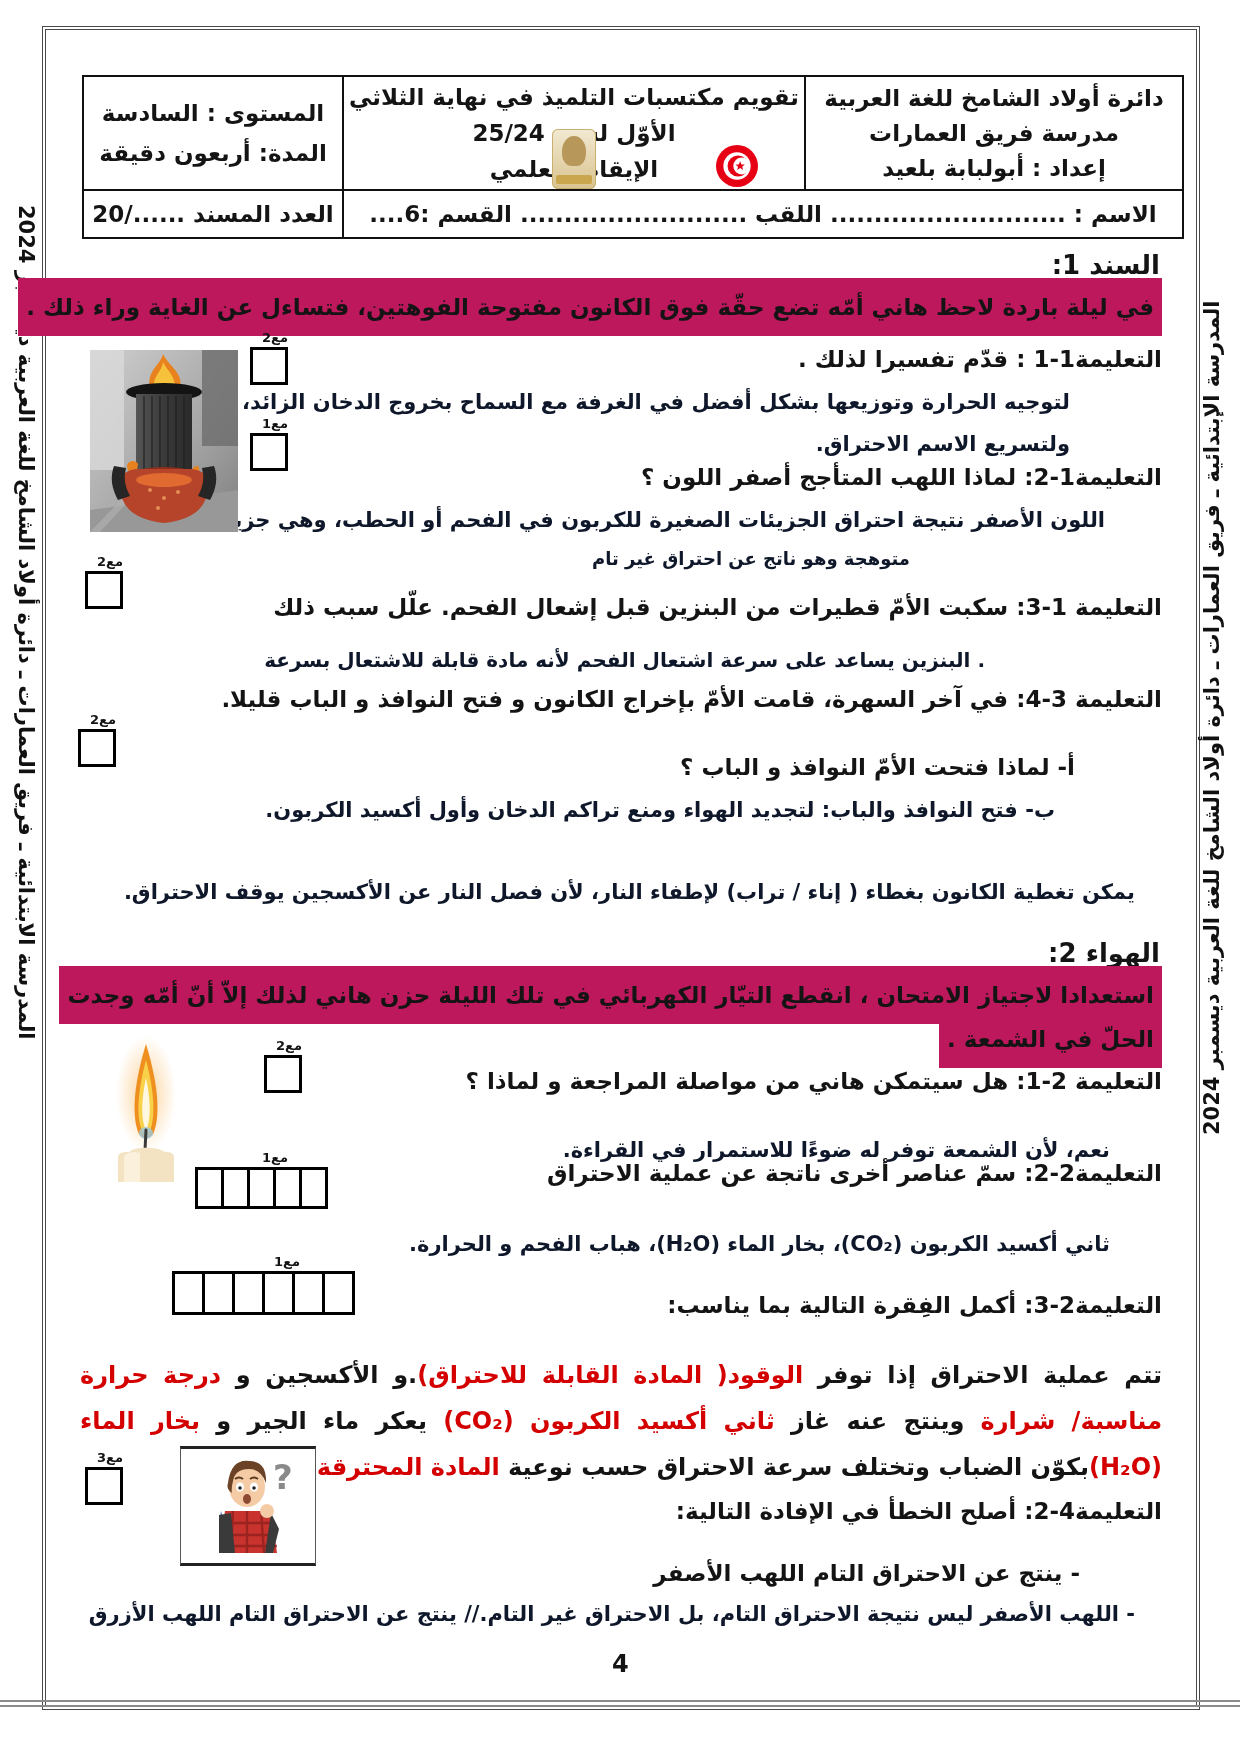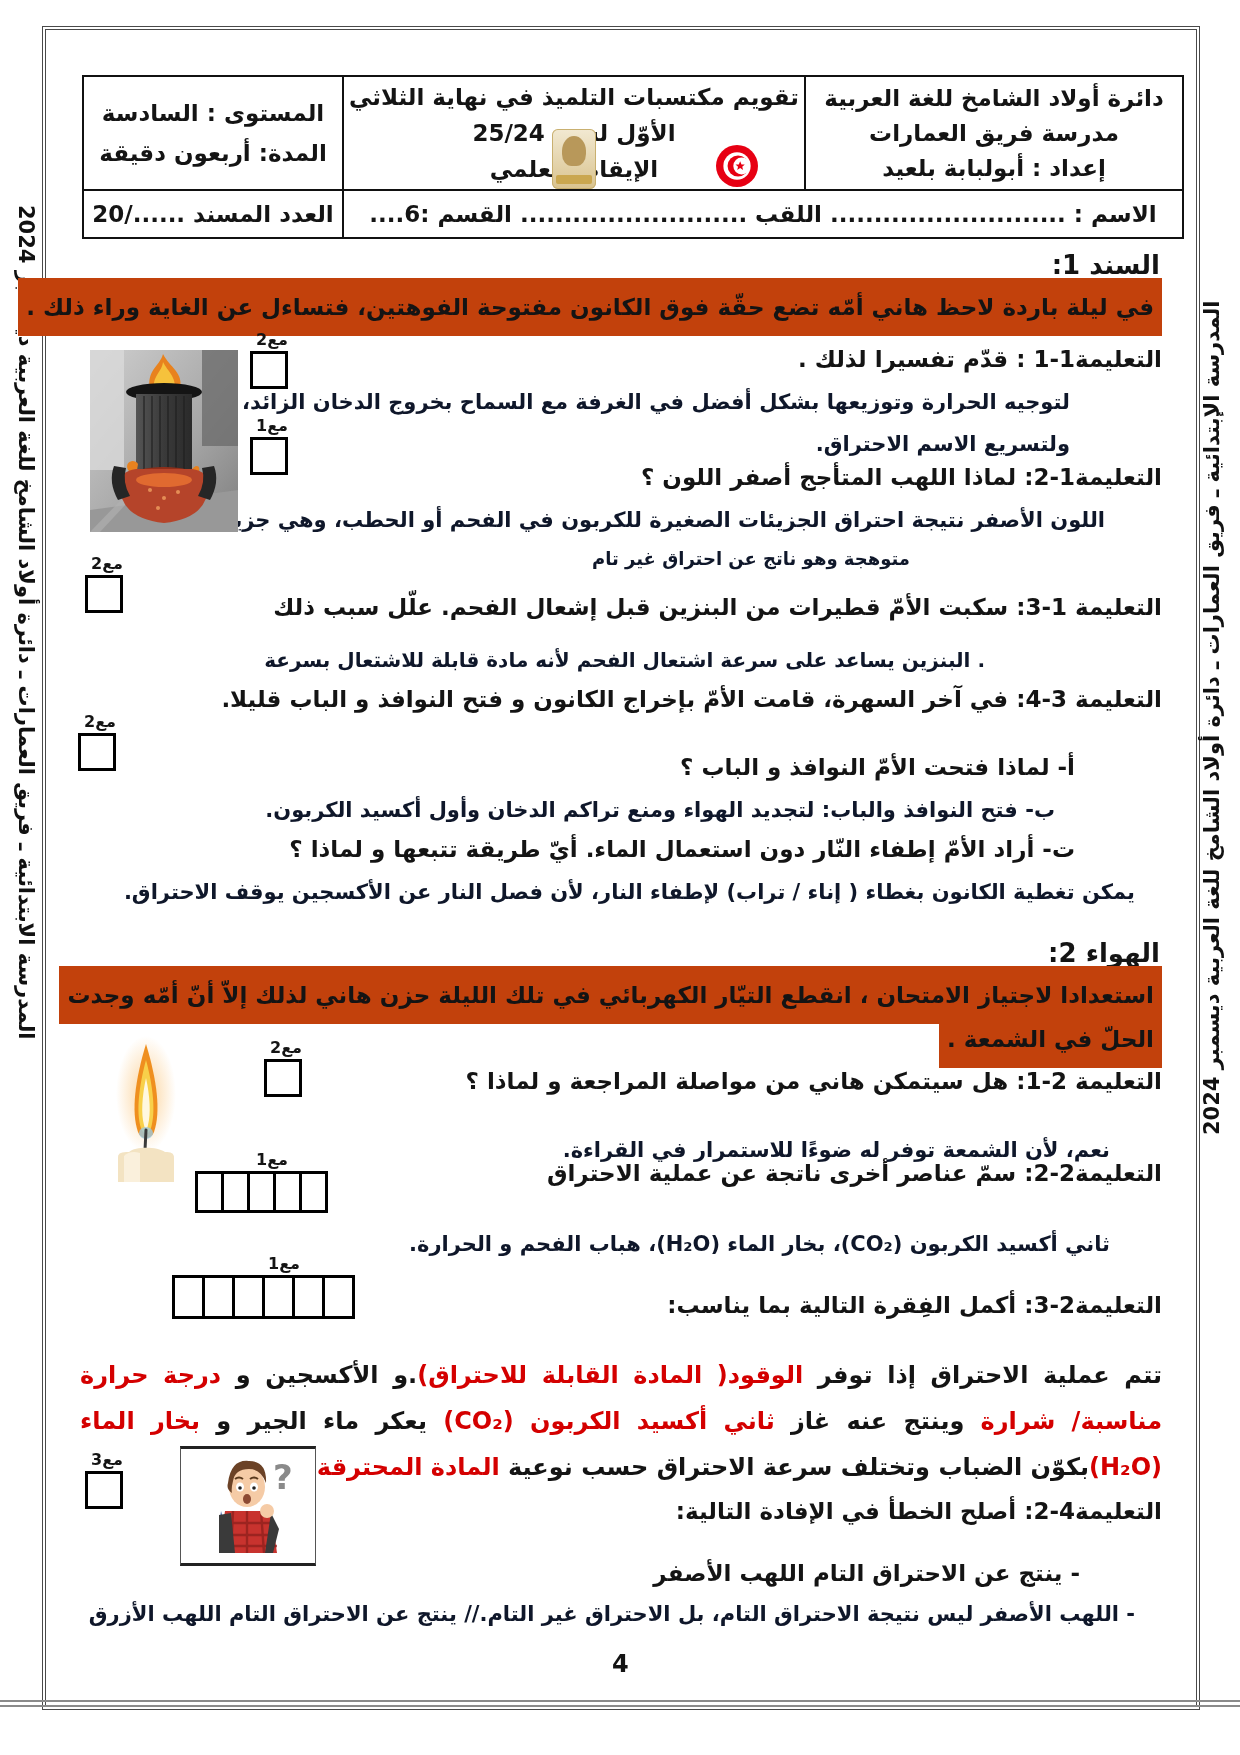--- a/index.html
+++ b/index.html
@@ -24,28 +24,28 @@
   td.c-score{font-size:22px;}
   .flag{position:absolute;right:46px;top:68px;width:42px;height:42px;}
   .mlogo{position:absolute;left:208px;top:52px;width:44px;height:60px;border-radius:6px;
     background:linear-gradient(#f2e9d2,#d9c38e);box-shadow:inset 0 0 0 1px #c9b070;}
   .mlogo .emblem{position:absolute;left:10px;top:7px;width:24px;height:30px;border-radius:50% 50% 40% 40%;background:#b8985a;}
   .mlogo .band{position:absolute;left:4px;bottom:5px;width:36px;height:9px;background:#caa74f;border-radius:2px;}
 
   
   .tline{position:absolute;direction:rtl;text-align:right;white-space:nowrap;font-weight:bold;font-size:23px;color:#141414;}
   .stitle{font-size:26px;text-align:right;}
-  .hl{background:#c2410c;padding:16px 8px;}
+  .hl{background:#be185d;padding:16px 8px;}
   .ans{position:absolute;direction:rtl;text-align:right;white-space:nowrap;font-weight:bold;font-size:21px;color:#0f172a;}
   .ans-big{font-size:18px;}
   .para{position:absolute;direction:rtl;text-align:justify;font-weight:bold;font-size:24px;line-height:46px;width:1082px;white-space:normal;}
 
   
   .crit{position:absolute;direction:rtl;}
-  .crit .lbl{font-weight:bold;font-size:16px;display:block;margin-bottom:2px;}
+  .crit .lbl{font-weight:bold;font-size:13px;display:block;margin-bottom:2px;}
   .crit .box{width:32px;height:32px;border:3px solid #000;background:#fff;}
   .box-row{display:flex;flex-direction:row;}
   .box-row .cell{width:23px;height:36px;border:3px solid #000;margin-left:-3px;background:#fff;}
   .box-row.wide .cell{width:27px;height:38px;}
 
   
   .img-box{position:absolute;}
   .boy-frame{border-top:3px solid #222;border-bottom:3px solid #222;border-left:1px solid #555;border-right:1px solid #555;background:#fff;}
   .pagenum{position:absolute;font-weight:bold;font-size:24px;color:#141414;}
 </style>
@@ -108,21 +108,20 @@
   <div class="tline" style="top:464px;right:78px;"><span>التعليمة1-2:</span> <span>لماذا اللهب المتأجج أصفر اللون ؟</span></div>
   <div class="ans" style="top:508px;right:135px;">اللون الأصفر نتيجة احتراق الجزيئات الصغيرة للكربون في الفحم أو الحطب، وهي جزيئات</div>
   <div class="ans ans-big" style="top:548px;right:330px;">متوهجة وهو ناتج عن احتراق غير تام</div>
 
   <div class="tline" style="top:594px;right:78px;margin-left:20px;"><span>التعليمة 1-3:</span> <span>سكبت الأمّ قطيرات من البنزين قبل إشعال الفحم. علّل سبب ذلك</span></div>
   <div class="ans" style="top:648px;right:255px;font-size:20px;">. البنزين يساعد على سرعة اشتعال الفحم لأنه مادة قابلة للاشتعال بسرعة</div>
 
   <div class="tline" style="top:686px;right:78px;"><span>التعليمة 3-4:</span> <span>في آخر السهرة، قامت الأمّ بإخراج الكانون و فتح النوافذ و الباب قليلا.</span></div>
   <div class="tline" style="top:754px;right:165px;">أ- لماذا فتحت الأمّ النوافذ و الباب ؟</div>
   <div class="ans" style="top:798px;right:185px;">ب- فتح النوافذ والباب: لتجديد الهواء ومنع تراكم الدخان وأول أكسيد الكربون.</div>
-  <div class="tline" style="top:836px;right:165px;">ت- أراد الأمّ إطفاء النّار دون استعمال الماء. أيّ طريقة تتبعها و لماذا ؟</div>
   <div class="ans" style="top:880px;right:105px;">يمكن تغطية الكانون بغطاء ( إناء / تراب) لإطفاء النار، لأن فصل النار عن الأكسجين يوقف الاحتراق.</div>
 
   <div class="tline stitle" style="top:938px;right:80px;">الهواء 2:</div>
   <div class="tline" style="top:982px;right:78px;"><span class="hl">استعدادا لاجتياز الامتحان ، انقطع التيّار الكهربائي في تلك الليلة حزن هاني لذلك إلاّ أنّ أمّه وجدت</span></div>
   <div class="tline" style="top:1026px;right:78px;"><span class="hl">الحلّ في الشمعة .</span></div>
 
   <div class="tline" style="top:1068px;right:78px;"><span>التعليمة 2-1:</span> <span>هل سيتمكن هاني من مواصلة المراجعة و لماذا ؟</span></div>
   <div class="ans" style="top:1110px;right:130px;margin-top:28px;">نعم، لأن الشمعة توفر له ضوءًا للاستمرار في القراءة.</div>
 
   <div class="tline" style="top:1160px;right:78px;"><span>التعليمة2-2:</span> <span>سمّ عناصر أخرى ناتجة عن عملية الاحتراق</span></div>

